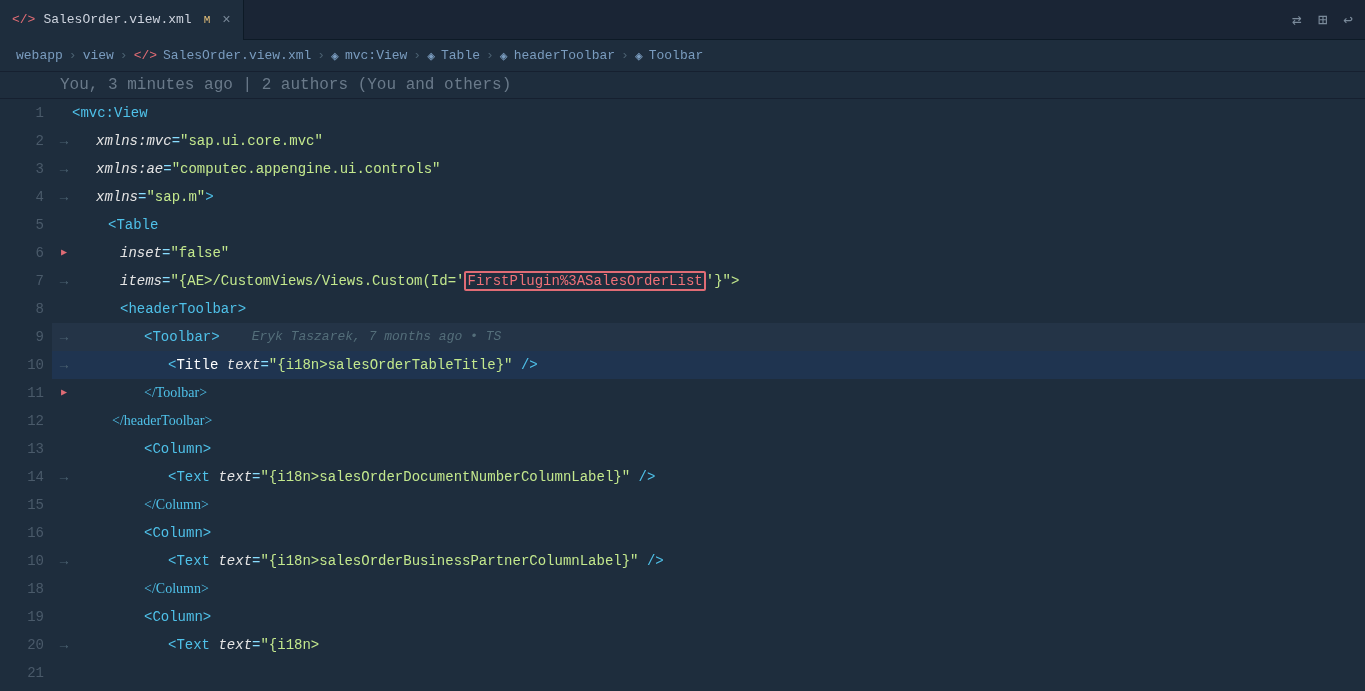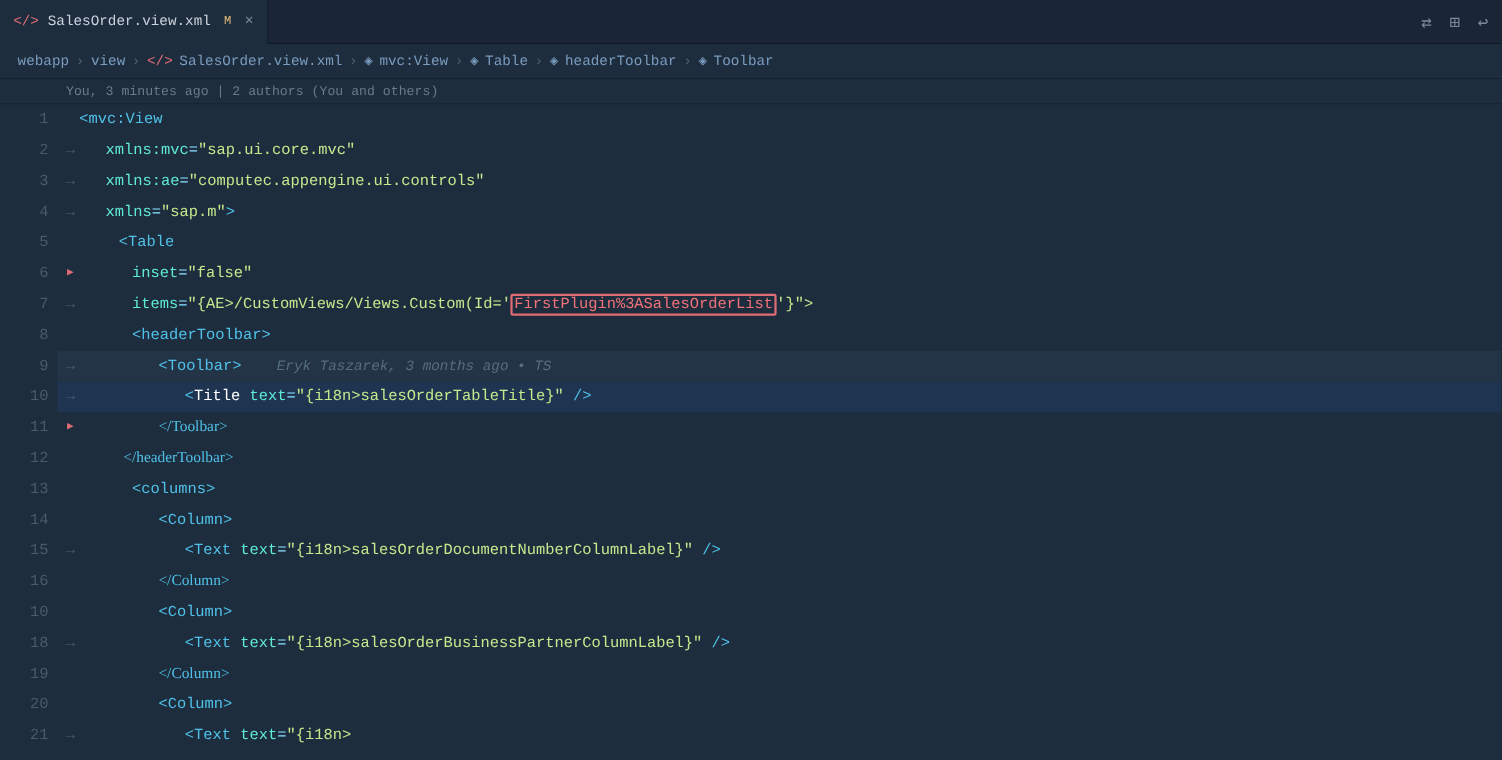--- a/index.html
+++ b/index.html
@@ -80,21 +80,21 @@
       color: #7a9cbf;
       display: flex;
       align-items: center;
       gap: 4px;
     }
 
     
     .git-info {
       background-color: #1e2d3d;
       padding: 4px 16px 4px 60px;
-      font-size: 12px;
+      font-size: 16px;
       color: #6a7a8a;
       border-bottom: 1px solid #162030;
     }
 
     
     .editor {
       background-color: #1e2d3d;
       height: calc(691px - 40px - 32px - 24px);
       overflow: hidden;
       display: flex;
@@ -138,21 +138,21 @@
       width: 16px;
       display: inline-block;
       color: #4a6070;
       flex-shrink: 0;
       text-align: center;
     }
 
     
     .tag { color: #4fc1e9; }
     .tag-close { color: #4fc1e9; font-family: Liberation Serif, serif; }
-    .attr { color: #5eead4; }
+    .attr { color: #e5e5e5; font-style: italic; }
     .attr-val { color: #c3e88d; }
   </style>
 </head>
 <body>
 
 <div class="tab-bar">
   <div class="tab">
     <span class="tab-icon">&lt;/&gt;</span>
     <span class="tab-name">SalesOrder.view.xml</span>
     <span class="tab-modified">M</span>
@@ -270,21 +270,21 @@
       <span style="margin-left:48px;">
         <span class="tag">&lt;<span style="color:#4fc1e9;">headerToolbar</span>&gt;</span>
       </span>
     </div>
 
     <div class="code-line active-line">
       <span class="fold-arrow" style="color:#4a6070;">→</span>
       <span style="margin-left:72px;">
         <span class="tag">&lt;<span style="color:#4fc1e9;">Toolbar</span>&gt;</span>
       </span>
-      <span style="margin-left:32px; color:#546e7a; font-style:italic; font-size:13px;">Eryk Taszarek, 3 months ago • TS</span>
+      <span style="margin-left:32px; color:#546e7a; font-style:italic; font-size:13px;">Eryk Taszarek, 7 months ago • TS</span>
     </div>
 
     <div class="code-line highlighted">
       <span class="fold-arrow" style="color:#4a6070;">→</span>
       <span style="margin-left:96px;">
         <span class="tag">&lt;<span style="color:#ffffff;">Title</span> <span class="attr">text</span><span style="color:#89ddff;">=</span><span class="attr-val">"{i18n&gt;salesOrderTableTitle}"</span> /&gt;</span>
       </span>
     </div>
 
     <div class="code-line">
@@ -294,26 +294,20 @@
       </span>
     </div>
 
     <div class="code-line">
       <span class="fold-arrow"></span>
       <span style="margin-left:40px;">
         <span class="tag-close">&lt;/<span style="color:#4fc1e9;">headerToolbar</span>&gt;</span>
       </span>
     </div>
 
-    <div class="code-line">
-      <span class="fold-arrow"></span>
-      <span style="margin-left:48px;">
-        <span class="tag">&lt;<span style="color:#4fc1e9;">columns</span>&gt;</span>
-      </span>
-    </div>
 
     <div class="code-line">
       <span class="fold-arrow"></span>
       <span style="margin-left:72px;">
         <span class="tag">&lt;<span style="color:#4fc1e9;">Column</span>&gt;</span>
       </span>
     </div>
 
     <div class="code-line">
       <span class="fold-arrow" style="color:#4a6070;">→</span>

